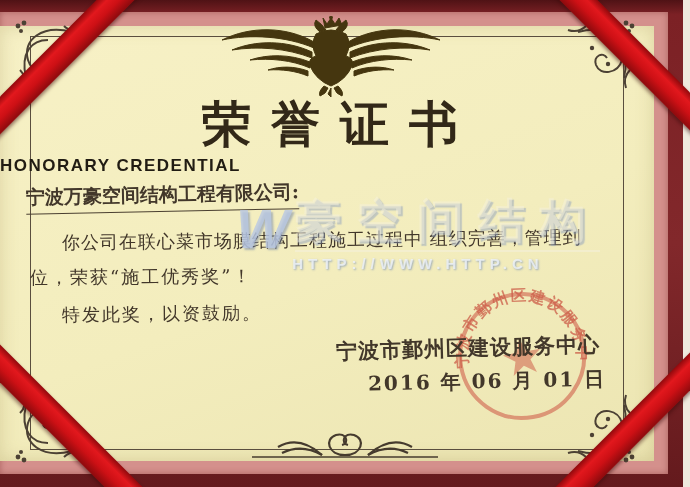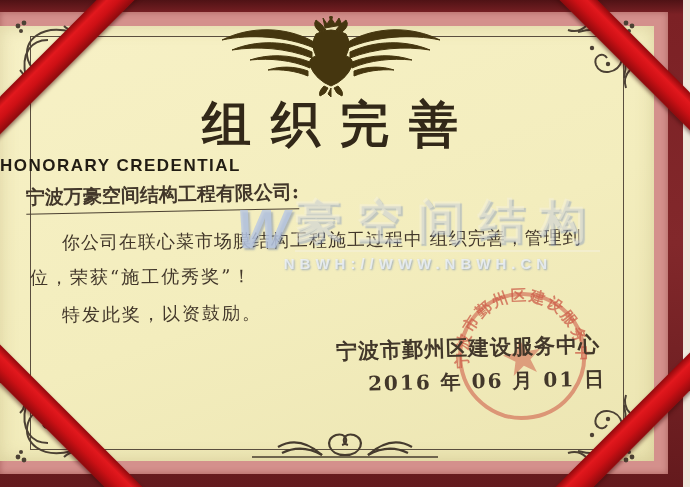--- a/index.html
+++ b/index.html
@@ -175,36 +175,36 @@
 
   <svg class="seal" viewBox="0 0 152 150">
     <circle cx="76" cy="76" r="62" fill="none" stroke="rgba(201,72,56,0.6)" stroke-width="4"></circle>
     <path id="sealArc" d="M 22,86 A 55,55 0 1 1 130,86" fill="none"></path>
     <text font-size="15.5" font-weight="bold" fill="rgba(198,68,52,0.75)" font-family="'Liberation Serif',serif" letter-spacing="2">
       <textPath href="#sealArc" startOffset="4%">宁波市鄞州区建设服务中心</textPath>
     </text>
     <path d="M76,58 L80.7,71.9 L95,72.1 L83.6,80.6 L87.8,94.3 L76,85.9 L64.2,94.3 L68.4,80.6 L57,72.1 L71.3,71.9 Z" fill="rgba(201,72,56,0.55)"></path>
   </svg>
 
-  <div class="title">组织完善</div>
+  <div class="title">荣誉证书</div>
   <div class="subtitle">HONORARY CREDENTIAL</div>
 
   <div class="hand recipient">宁波万豪空间结构工程有限公司:</div>
   <div class="hand body1">你公司在联心菜市场膜结构工程施工过程中 组织完善，管理到</div>
   <div class="hand body2">位，荣获“施工优秀奖”！</div>
   <div class="hand body3">特发此奖，以资鼓励。</div>
 
   <div class="hand issuer">宁波市鄞州区建设服务中心</div>
   <div class="hand date">2016 年 06 月 01 日</div>
 
   <div class="watermark">
     <div class="wm-row">
       <span class="wm-logo">W</span>
       <span class="wm-big">豪空间结构</span>
     </div>
-    <div class="wm-url">NBWH://WWW.NBWH.CN</div>
+    <div class="wm-url">HTTP://WWW.HTTP.CN</div>
   </div>
 
   <div class="ribbon rb-tl"></div>
   <div class="ribbon rb-tr"></div>
   <div class="ribbon rb-br"></div>
   <div class="ribbon rb-bl"></div>
 </div>
 
 </body></html>

